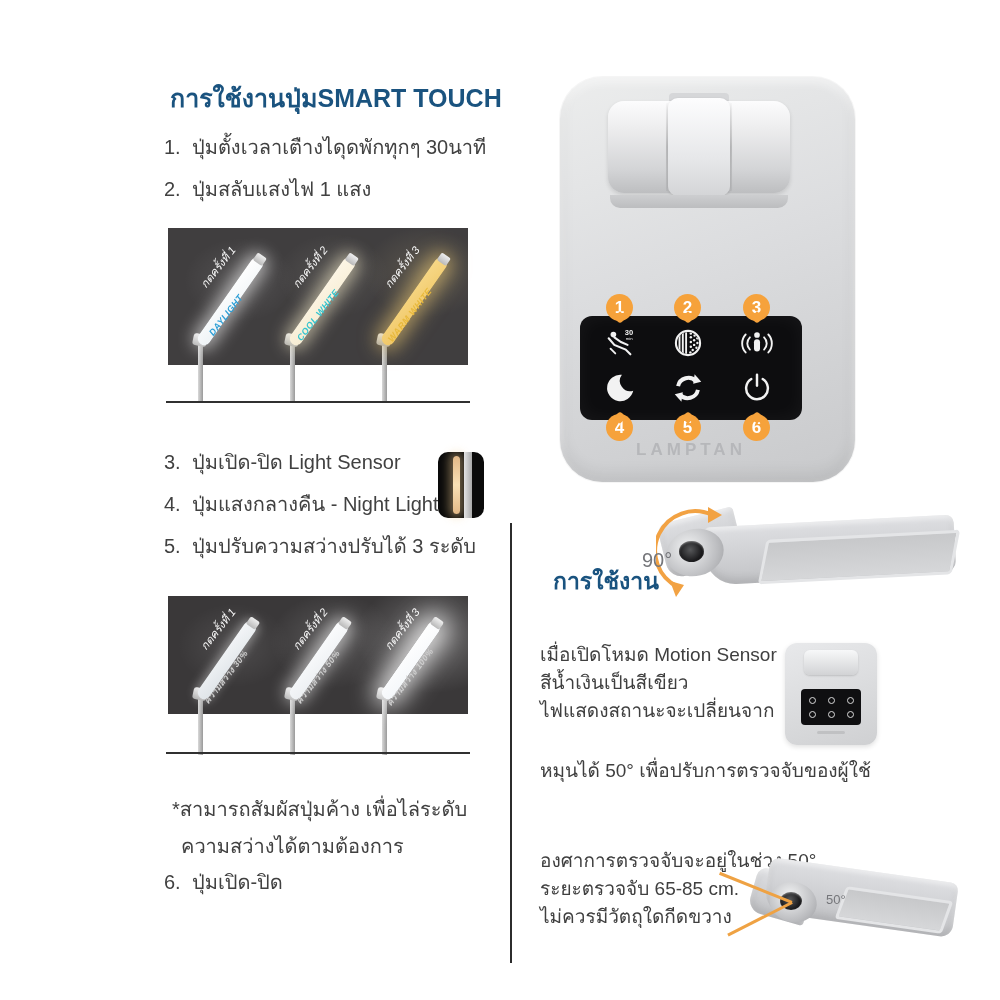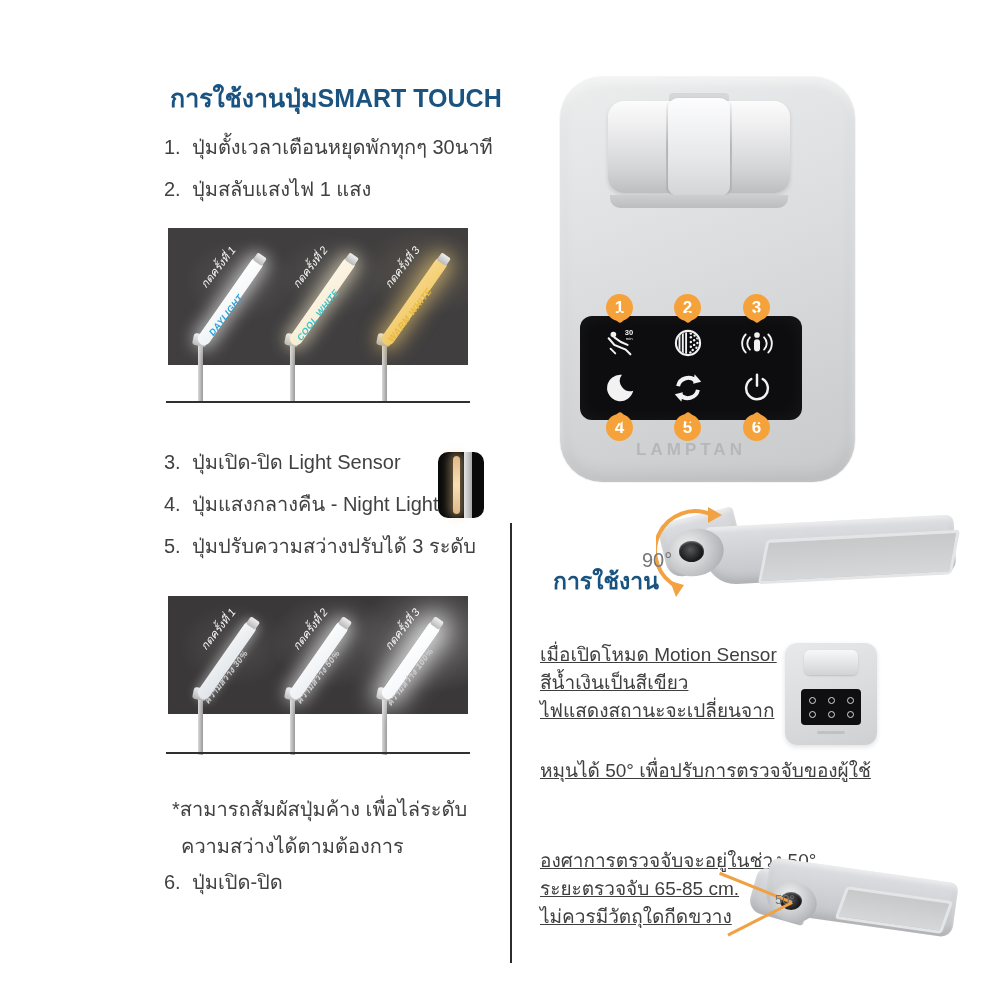--- a/index.html
+++ b/index.html
@@ -93,25 +93,25 @@
   .brand{position:absolute;left:20px;top:363px;width:222px;text-align:center;color:#b6b7ba;
     font-size:17px;font-weight:bold;letter-spacing:4px;}
 
   
   .divider{position:absolute;left:510px;top:523px;width:2px;height:440px;background:#2c2c2c;}
 
   
   .m-head{position:absolute;left:553px;font-size:23px;font-weight:bold;color:#1a537f;white-space:nowrap;}
   #mh1{top:563px}#mh2{top:600px}
   .para{position:absolute;left:540px;font-size:19px;color:#3f3f3f;white-space:nowrap;}
-  .para div{height:28px;line-height:28px;text-decoration:underline;}
+  .para div{height:28px;line-height:28px;}
   #p1{top:641px}#p2{top:757px}#p3{top:847px}
   .deg-label{position:absolute;color:#75767a;}
   #deg90{left:642px;top:549px;font-size:20px;text-align:center;}
-  #deg50{left:739px;top:892px;font-size:13px;padding-left:36px;}
+  #deg50{left:790px;top:892px;font-size:13px;padding-left:36px;}
 
   
   .arm-body{position:absolute;background:linear-gradient(#dedfe2,#c2c3c6);
     box-shadow:inset 0 -5px 8px rgba(0,0,0,.10),inset 0 3px 5px rgba(255,255,255,.55);}
   .arm-panel{position:absolute;background:linear-gradient(#c7c8ca,#d6d7d9);border:3px solid #e4e5e7;border-radius:4px;}
   .mount{position:absolute;border-radius:50%;
     background:radial-gradient(circle at 40% 38%,#f2f3f4,#bcbdc0 65%,#9c9da0);}
   .lens{position:absolute;border-radius:50%;
     background:radial-gradient(circle at 45% 42%,#57585a,#1d1d1f 60%,#000);box-shadow:inset 0 1px 2px rgba(255,255,255,.4);}
   #arm1{position:absolute;left:650px;top:503px;width:310px;height:102px;}
@@ -144,21 +144,21 @@
   .mini-brand{position:absolute;left:32px;top:88px;width:28px;height:3px;border-radius:2px;background:#c0c1c3;}
 </style>
 </head>
 <body>
 
 <div class="page">
 
   <div class="st-title">การใช้งานปุ่มSMART TOUCH</div>
 
   <div class="li" id="li1">
-    <span class="num">1.</span><span>ปุ่มตั้งเวลาเตือนหยุดพักทุกๆ 30นาที</span>
+    <span class="num">1.</span><span>ปุ่มตั้งเวลาเตืางไดุดพักทุกๆ 30นาที</span>
   </div>
   <div class="li" id="li2">
     <span class="num">2.</span><span>ปุ่มสลับแสงไฟ 1 แสง</span>
   </div>
 
   <div class="zone" id="zone1">
     <div class="panel-bg"></div>
     <div class="lamp lampA">
       <div class="stem"></div>
       <div class="joint"></div>

